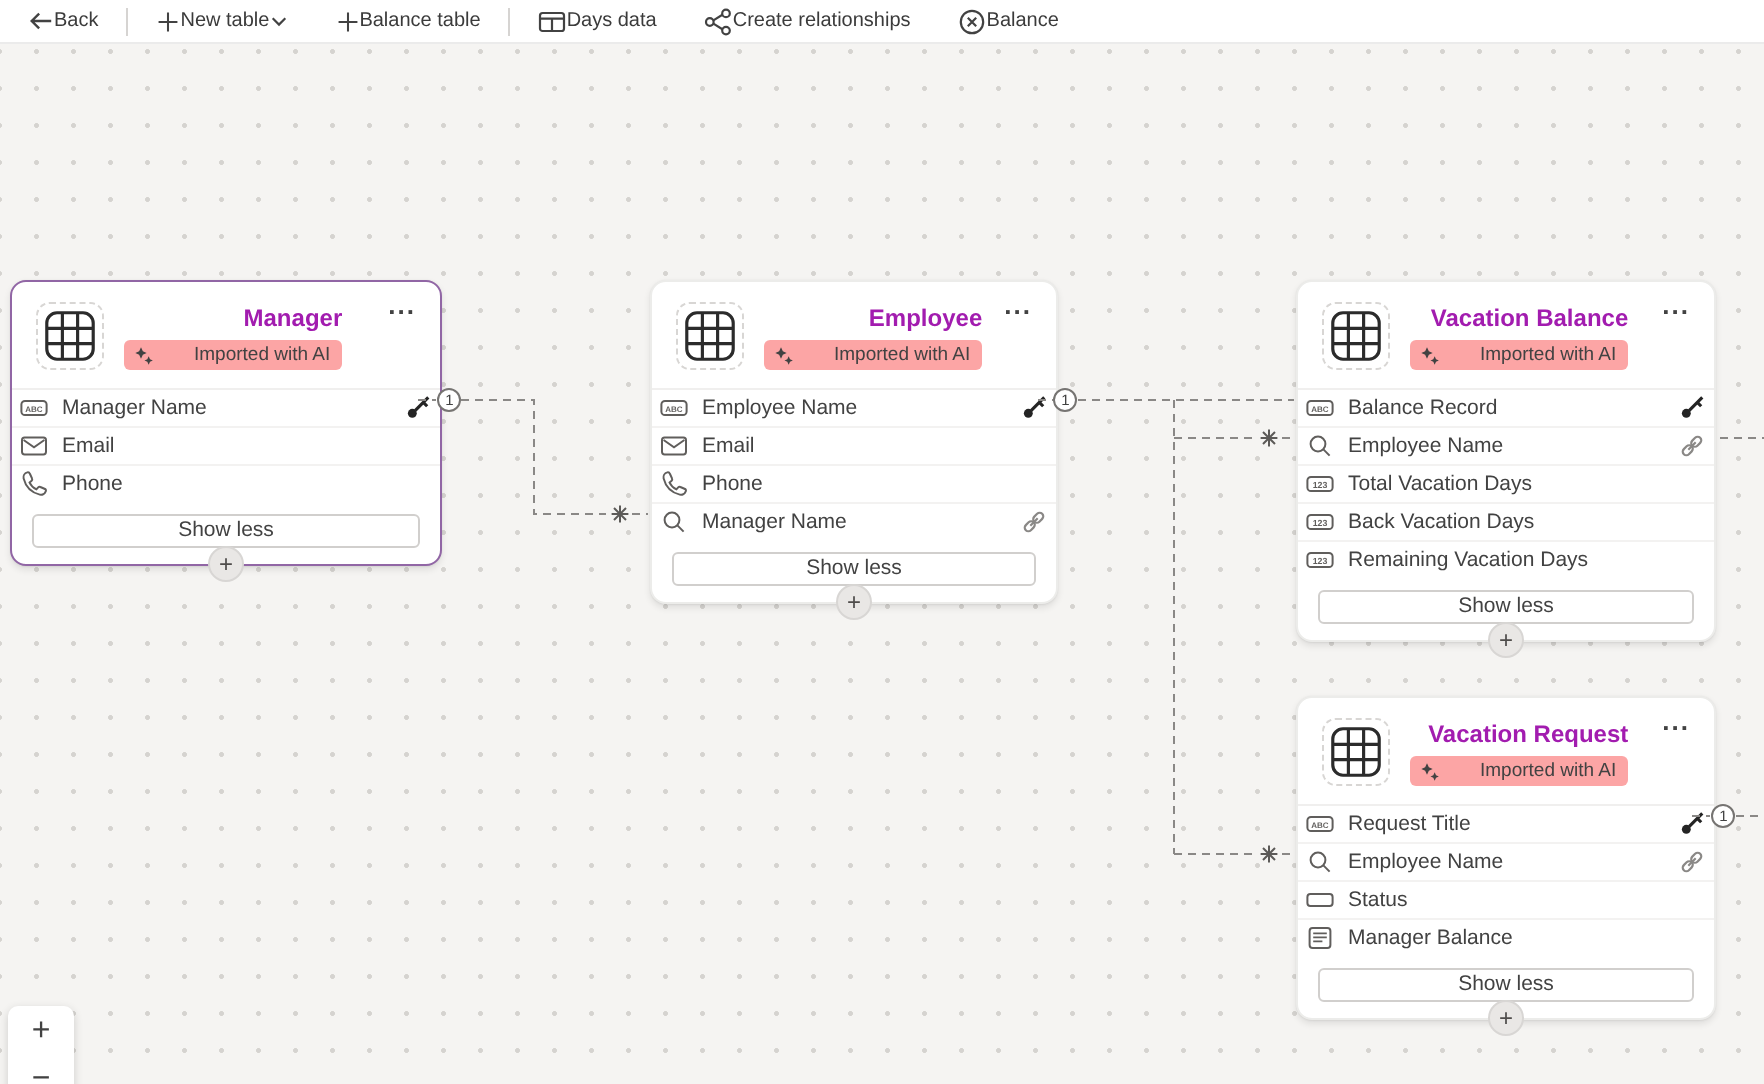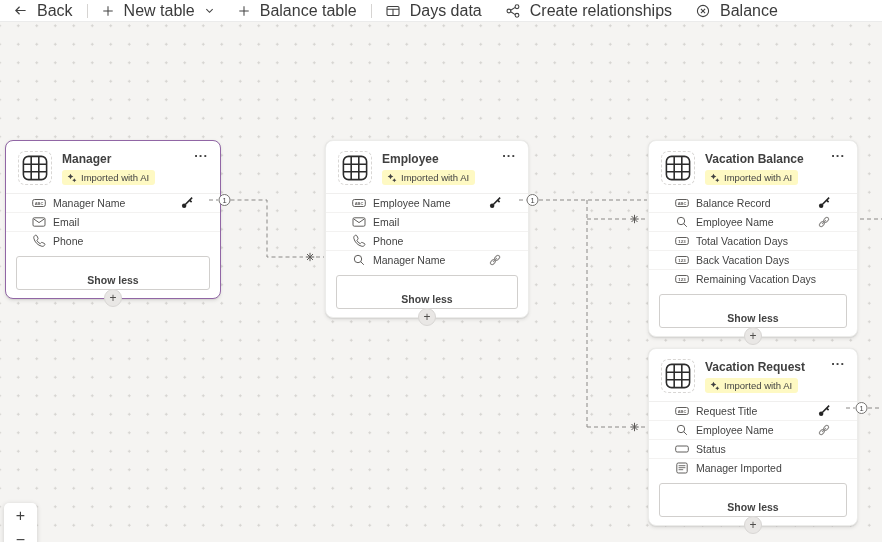--- a/index.html
+++ b/index.html
@@ -7,55 +7,55 @@
     width:882px;height:542px;position:relative;overflow:hidden;
     font-family:"Liberation Sans",sans-serif;background:#fff;
     -webkit-font-smoothing:antialiased;
   }
   
   .toolbar{
     position:absolute;top:0;left:0;right:0;height:22px;background:#fff;
     border-bottom:1px solid #ebebeb;display:flex;align-items:center;
     padding-left:14px;z-index:10;box-sizing:border-box;
   }
-  .tb-item{display:flex;align-items:center;gap:10px;font-size:16px;color:#3b3b3b;cursor:pointer;white-space:nowrap;}
+  .tb-item{display:flex;align-items:center;gap:0;font-size:10px;color:#3b3b3b;cursor:pointer;white-space:nowrap;}
   .tb-item svg{flex:none;}
   .tb-divider{width:1px;height:14px;background:#d6d4d2;margin:0 14px;}
   .tb-gap{width:24px;}
   
   .canvas{
     position:absolute;top:22px;left:0;right:0;bottom:0;background:#f5f4f2;
     background-image:radial-gradient(circle,#d5d3d0 1.1px,rgba(0,0,0,0) 1.25px);
     background-size:18.5px 18.5px;background-position:9px 13px;z-index:0;
   }
   
   .card{
     position:absolute;background:#fff;border:1px solid #ececea;border-radius:8px;
     box-shadow:0 1.6px 3.6px rgba(0,0,0,.09),0 .3px .9px rgba(0,0,0,.06);
     z-index:2;box-sizing:border-box;
   }
   .card.selected{border:1.5px solid #9166a5;}
   .card-header{position:relative;display:flex;align-items:flex-start;gap:10px;padding:10px 10px 6px 12px;}
   .tbl-icon-box{width:32px;height:32px;border:1px dashed #d8d6d4;border-radius:7px;
     display:flex;align-items:center;justify-content:center;flex:none;background:#fff;}
   .title-wrap{padding-top:1px;min-width:0;}
-  .card-title{font-size:12px;font-weight:700;color:#404040;line-height:14px;}
-  .ai-badge{margin-top:4px;display:inline-flex;align-items:center;gap:4px;background:#fef9c3;
+  .card-title{font-size:12px;font-weight:700;color:#a21caf;line-height:14px;text-align:right;}
+  .ai-badge{margin-top:4px;display:inline-flex;align-items:center;gap:20px;background:#fca5a5;
     border-radius:3px;padding:2px 6px 2px 5px;font-size:9.5px;color:#424242;line-height:11px;}
   .menu-dots{position:absolute;top:6px;right:12px;font-size:13px;font-weight:700;color:#424242;
     letter-spacing:1px;cursor:pointer;line-height:12px;}
   .fields{border-top:1px solid #f0efee;}
-  .frow{display:flex;align-items:center;height:18px;padding:0 26px;border-bottom:1px solid #f3f2f1;gap:7px;}
+  .frow{display:flex;align-items:center;height:18px;padding:0 4px;border-bottom:1px solid #f3f2f1;gap:7px;}
   .frow:last-child{border-bottom:none;}
   .f-icon{display:flex;flex:none;}
   .f-label{font-size:10.5px;color:#424242;overflow:hidden;text-overflow:ellipsis;white-space:nowrap;}
   .f-right{margin-left:auto;display:flex;flex:none;}
   .show-less{display:block;margin:6px 10px 8px;width:calc(100% - 20px);height:17px;background:#fff;
     border:1px solid #d1cfcd;border-radius:3px;font-size:10.5px;color:#424242;
-    font-family:"Liberation Sans",sans-serif;cursor:pointer;padding:16px;line-height:15px;font-weight:bold;}
+    font-family:"Liberation Sans",sans-serif;cursor:pointer;padding:0;line-height:15px;}
   .add-field{position:absolute;left:50%;bottom:-9px;transform:translateX(-50%);width:16px;height:16px;
     background:#e9e7e5;border:1px solid #d8d6d4;border-radius:50%;display:flex;align-items:center;
     justify-content:center;font-size:12px;color:#4f4d4b;cursor:pointer;line-height:1;z-index:3;}
   
   svg.overlay{position:absolute;inset:0;z-index:4;pointer-events:none;}
   .conn{stroke:#8a8886;stroke-width:1;fill:none;stroke-dasharray:4 3;}
   .many{stroke:#5c5a58;stroke-width:1;}
   .one-c{fill:#fff;stroke:#767472;stroke-width:1;}
   .one-t{font-size:7.5px;fill:#424242;font-family:"Liberation Sans",sans-serif;}
   
@@ -440,21 +440,21 @@
           </svg>
         </span>
       <span class="f-label">Status</span>
     </div>
     <div class="frow">
       <span class="f-icon">
           <svg width="14" height="14">
             <use href="#i-multi"></use>
           </svg>
         </span>
-      <span class="f-label">Manager Imported</span>
+      <span class="f-label">Manager Balance</span>
     </div>
   </div>
   <button class="show-less">Show less</button>
   <div class="add-field">+</div>
 </div>
 
 <svg class="overlay" width="882" height="542" viewBox="0 0 882 542">
 
   <g>
     <path class="conn" d="M209 200 H218"></path>

